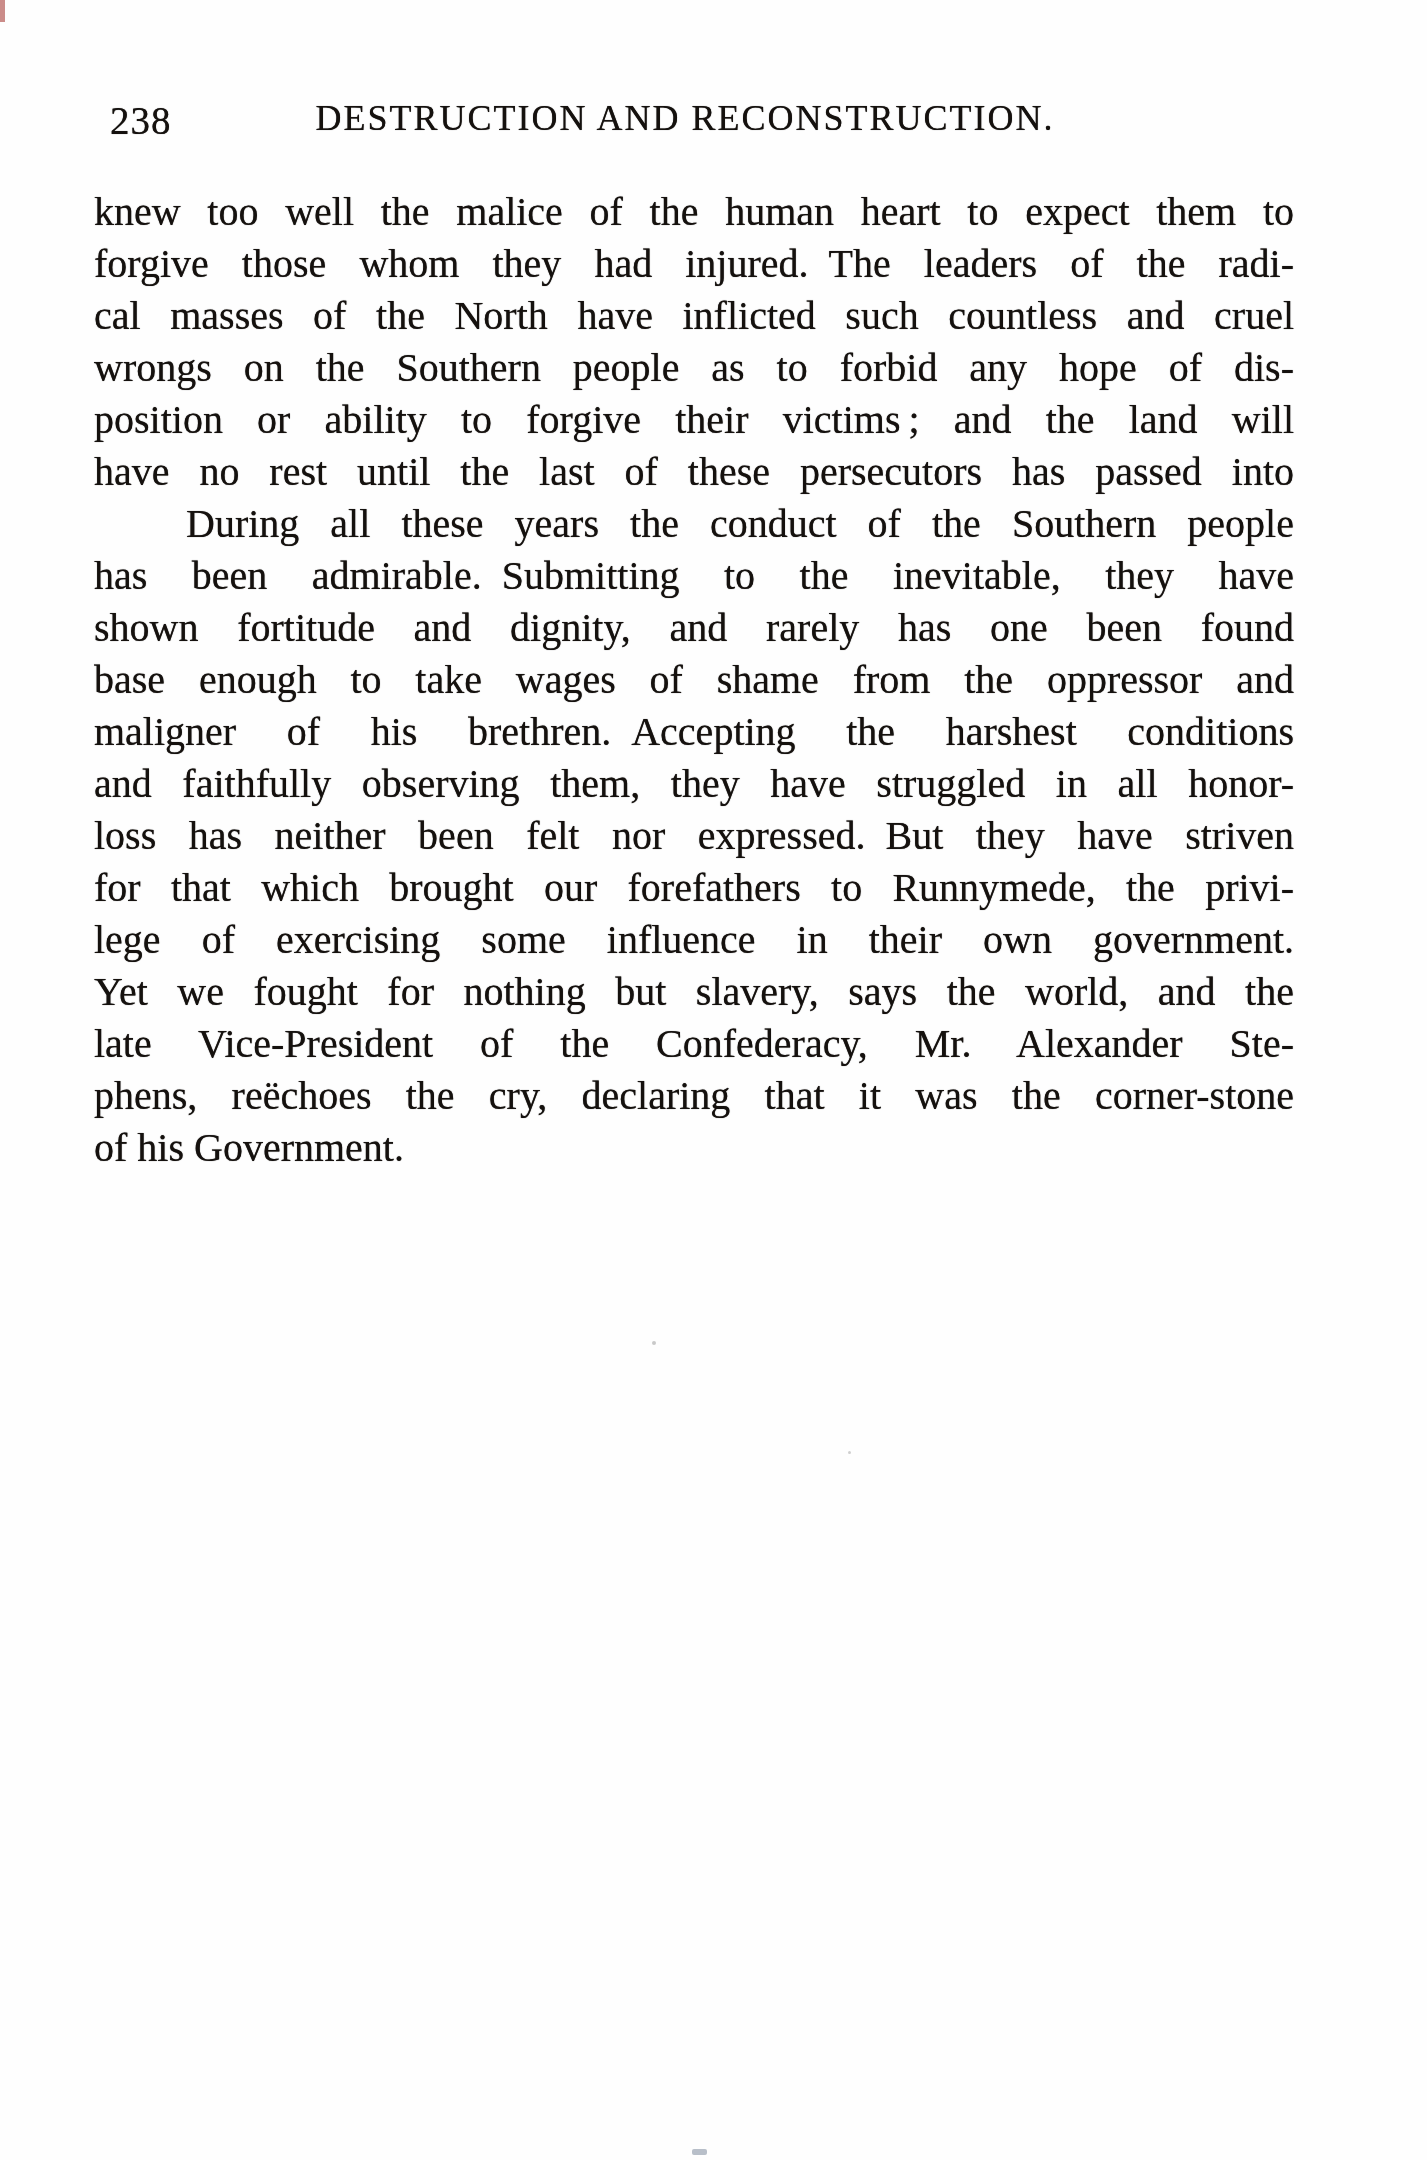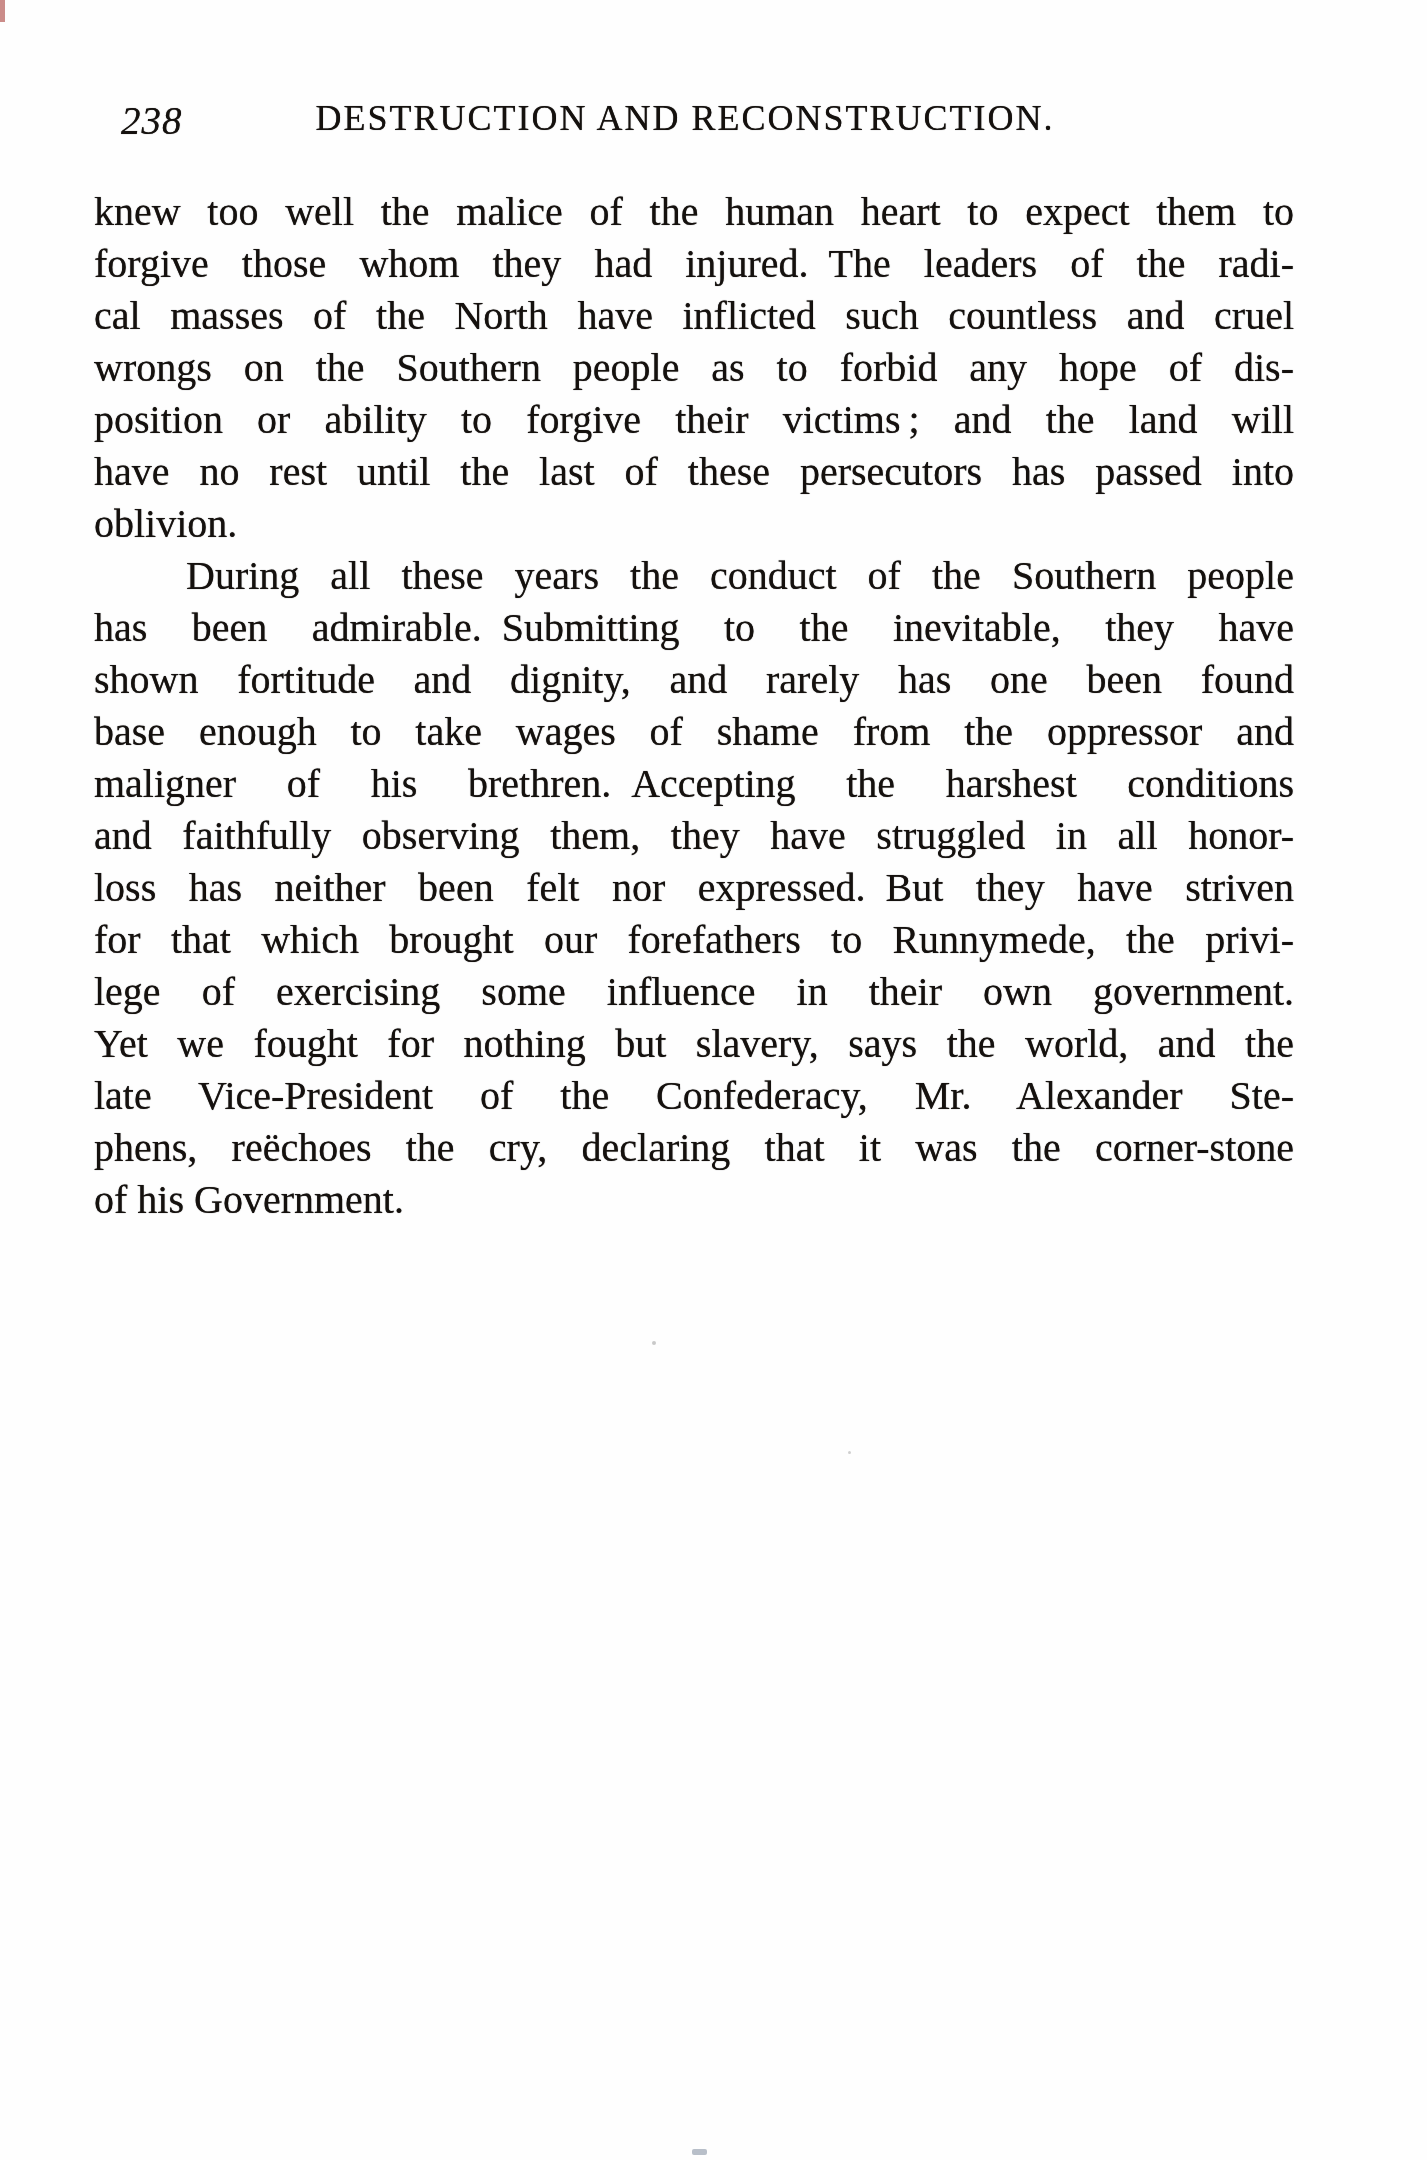--- a/index.html
+++ b/index.html
@@ -22,26 +22,25 @@
   
   .page-header {
     position: absolute;
     top: 97px;
     left: 85px;
     width: 1200px;
     height: 48px;
   }
   .page-number {
     position: absolute;
-    left: 36px;
+    left: 25px;
     top: 1px;
     font-size: 39px;
     letter-spacing: 1px;
     text-shadow: 0 0 0.7px rgba(10,8,6,0.85);
-    font-style: italic;
   }
   .running-title {
     display: block;
     text-align: center;
     font-size: 36px;
     letter-spacing: 2px;
     text-shadow: 0 0 0.7px rgba(10,8,6,0.85);
     white-space: nowrap;
   }
   
@@ -99,21 +98,20 @@
     <span class="running-title">DESTRUCTION AND RECONSTRUCTION.</span>
   </div>
 
   <div class="body-text">
     <div class="line">knew too well the malice of the human heart to expect them to</div>
     <div class="line">forgive those whom they had injured. The leaders of the radi-</div>
     <div class="line">cal masses of the North have inflicted such countless and cruel</div>
     <div class="line">wrongs on the Southern people as to forbid any hope of dis-</div>
     <div class="line">position or ability to forgive their victims ; and the land will</div>
     <div class="line">have no rest until the last of these persecutors has passed into</div>
-    <div class="line last">oblivion.</div>
 
     <div class="line indent">During all these years the conduct of the Southern people</div>
     <div class="line">has been admirable. Submitting to the inevitable, they have</div>
     <div class="line">shown fortitude and dignity, and rarely has one been found</div>
     <div class="line">base enough to take wages of shame from the oppressor and</div>
     <div class="line">maligner of his brethren. Accepting the harshest conditions</div>
     <div class="line">and faithfully observing them, they have struggled in all honor-</div>
     <div class="line">loss has neither been felt nor expressed. But they have striven</div>
     <div class="line">for that which brought our forefathers to Runnymede, the privi-</div>
     <div class="line">lege of exercising some influence in their own government.</div>

